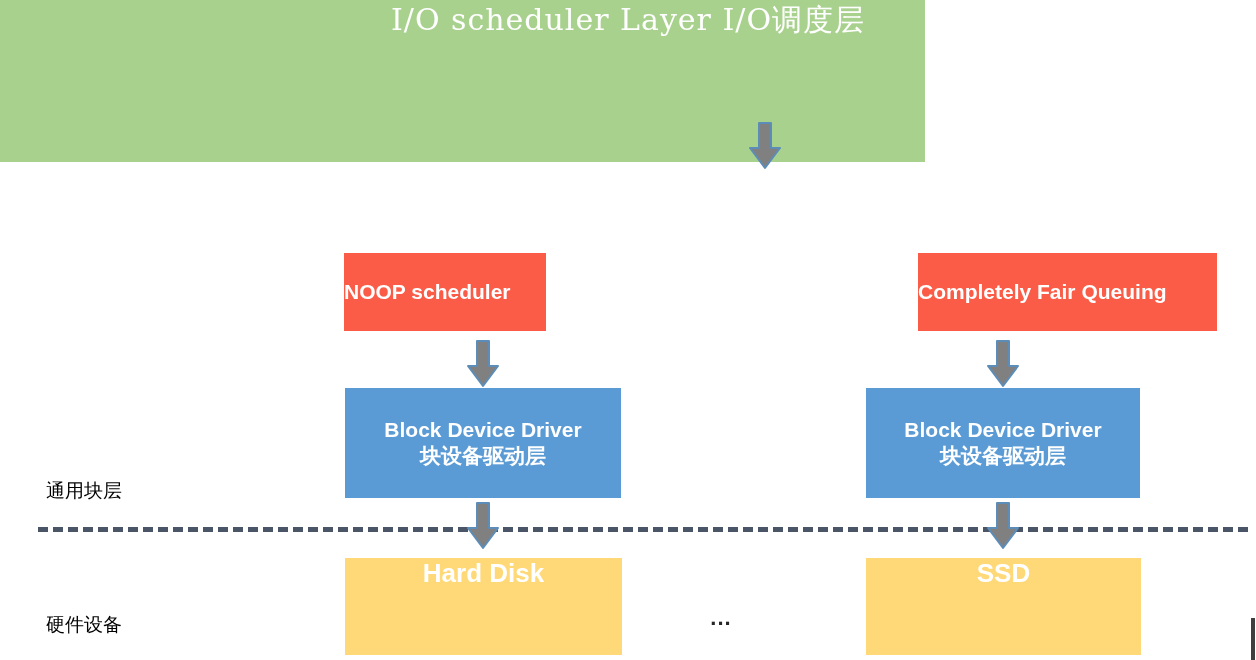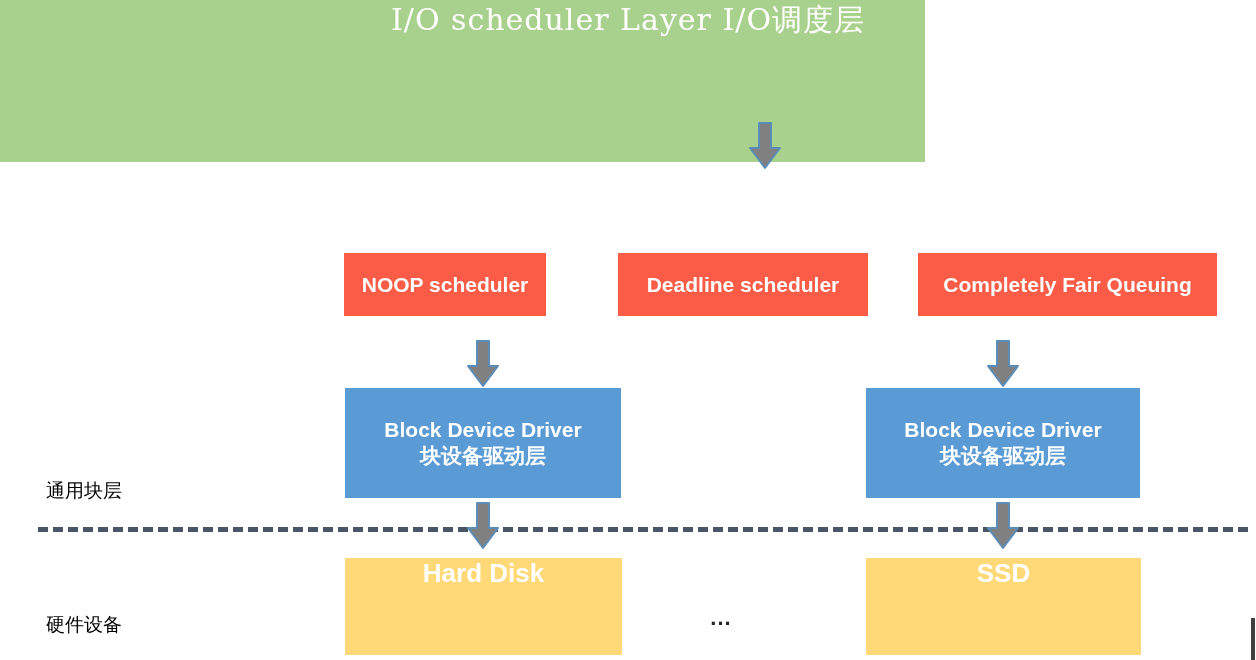--- a/index.html
+++ b/index.html
@@ -59,28 +59,28 @@
     font-family: "DejaVu Serif", "Liberation Serif", serif;
     font-size: 30px;
     letter-spacing: 1px;
     white-space: nowrap;
   }
 
   
   .sched-chip {
     position: absolute;
     top: 253px;
-    height: 63px;
+    height: 78px;
     background: #fa5c47;
     color: #ffffff;
     font-size: 21px;
     font-weight: 600;
     display: flex;
     align-items: center;
-    justify-content: center;
+    justify-content: flex-start;
     box-sizing: border-box;
   }
   .chip-noop     { left: 344px;  width: 202px; }
   .chip-deadline { left: 618px;  width: 250px; }
   .chip-cfq      { left: 918px;  width: 299px; }
 
   
   .driver-box {
     position: absolute;
     top: 388px;
@@ -185,23 +185,20 @@
   </div>
 
   <div class="sched-layer">
     <div class="sched-title">I/O scheduler Layer I/O调度层</div>
   </div>
 
   <div class="sched-chip chip-noop">
     <span>NOOP scheduler</span>
   </div>
 
-  <div class="sched-chip chip-deadline">
-    <span>Deadline scheduler</span>
-  </div>
 
   <div class="sched-chip chip-cfq">
     <span>Completely Fair Queuing</span>
   </div>
 
   <div class="arrow" style="left:466px; top:340px;">
     <svg width="34" height="48" viewBox="0 0 34 48">
       <path d="M11 1 H23 V26 H32 L17 46 L2 26 H11 Z" fill="#808080" stroke="#5b8db8" stroke-width="2" stroke-linejoin="round"></path>
     </svg>
   </div>

